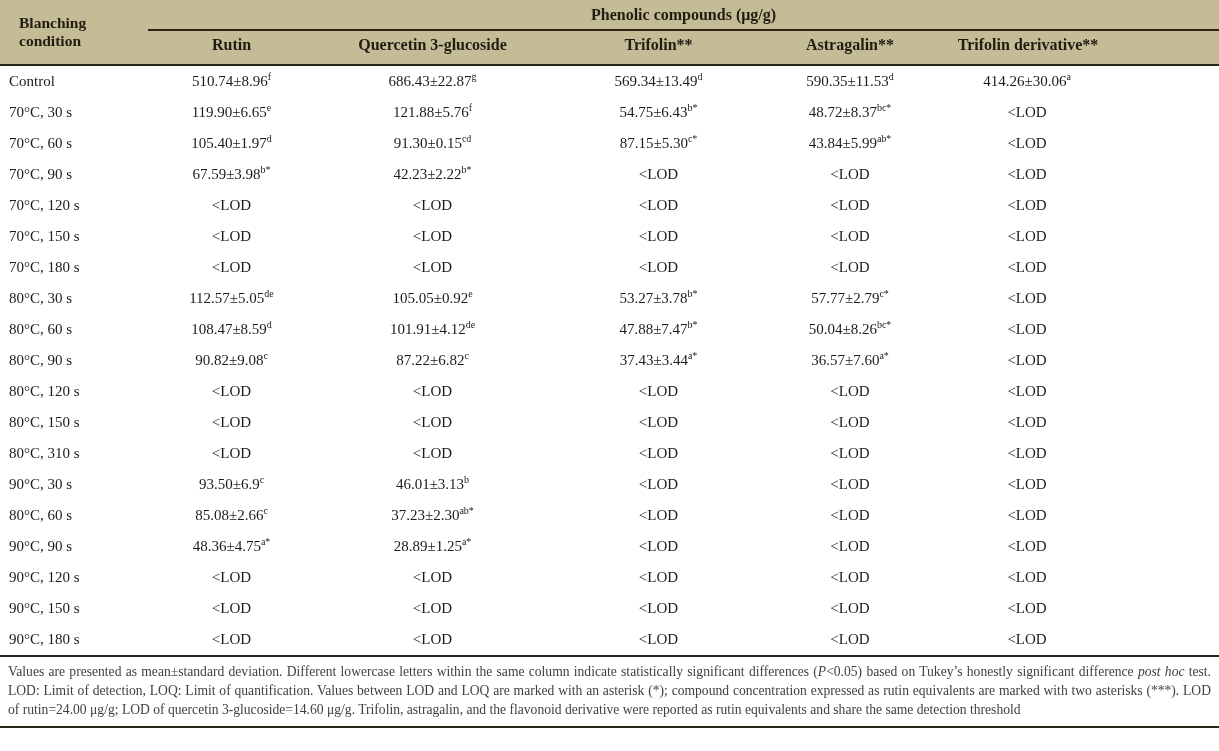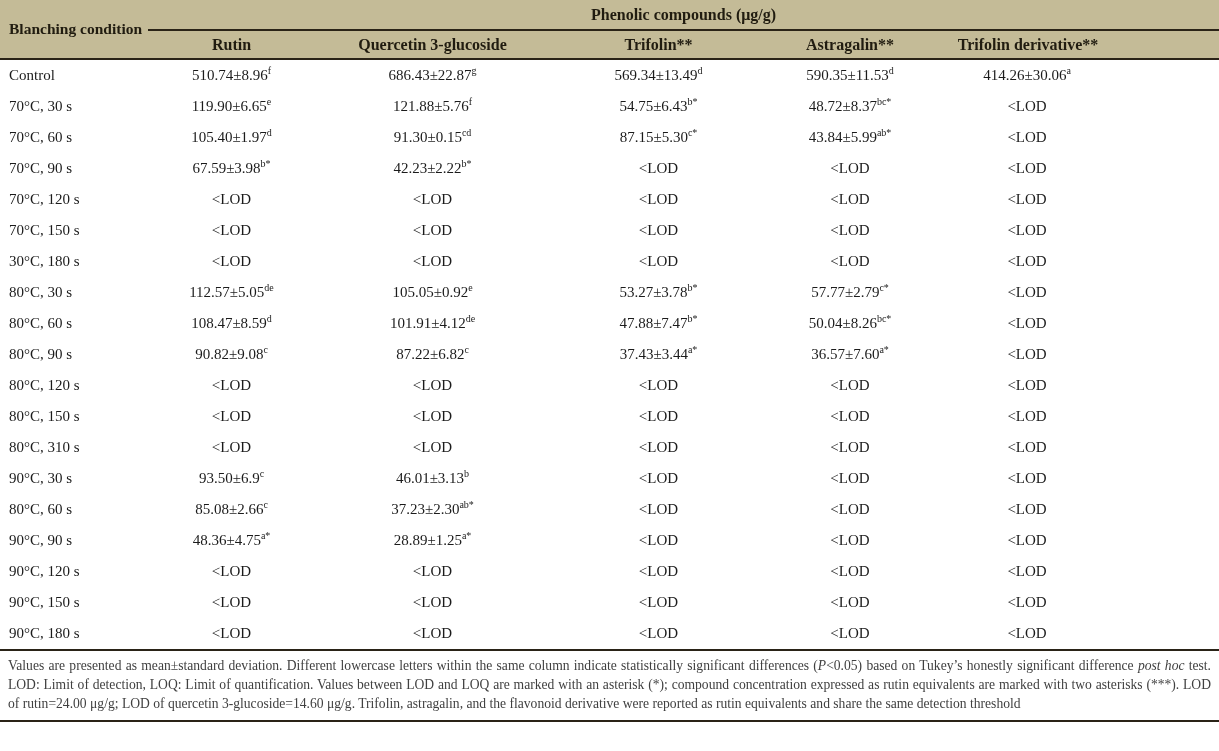--- a/index.html
+++ b/index.html
@@ -20,33 +20,33 @@
   thead { background: var(--header-bg, #c4bb97); }
   thead th {
     font-weight: bold;
     font-size: 16px;
     color: #211c10;
     padding: 3px 4px;
   }
   th.rowhead {
     text-align: left;
     vertical-align: middle;
-    padding-left: 9px;
+    padding-left: 19px;
     font-size: 15.5px;
   }
   th.group {
     text-align: center;
     border-bottom: 2px solid var(--border, #2a2317);
     padding-top: 6px;
     padding-bottom: 5px;
   }
   tr.subhead th {
     text-align: center;
     padding-top: 5px;
-    padding-bottom: 4px;
+    padding-bottom: 10px;
   }
   thead { border-bottom: 2px solid var(--border, #2a2317); }
   tbody td {
     font-size: 15px;
     text-align: center;
     padding: 5px 2px;
     height: 21px;
     line-height: 21px;
     white-space: nowrap;
   }
@@ -144,21 +144,21 @@
         </tr>
         <tr>
           <td class="cond">70°C, 150 s</td>
           <td>&lt;LOD</td>
           <td>&lt;LOD</td>
           <td>&lt;LOD</td>
           <td>&lt;LOD</td>
           <td class="lastcol">&lt;LOD</td>
         </tr>
         <tr>
-          <td class="cond">30°C, 180 s</td>
+          <td class="cond">70°C, 180 s</td>
           <td>&lt;LOD</td>
           <td>&lt;LOD</td>
           <td>&lt;LOD</td>
           <td>&lt;LOD</td>
           <td class="lastcol">&lt;LOD</td>
         </tr>
         <tr>
           <td class="cond">80°C, 30 s</td>
           <td>112.57±5.05<sup class="marker">de</sup></td>
           <td>105.05±0.92<sup class="marker">e</sup></td>

